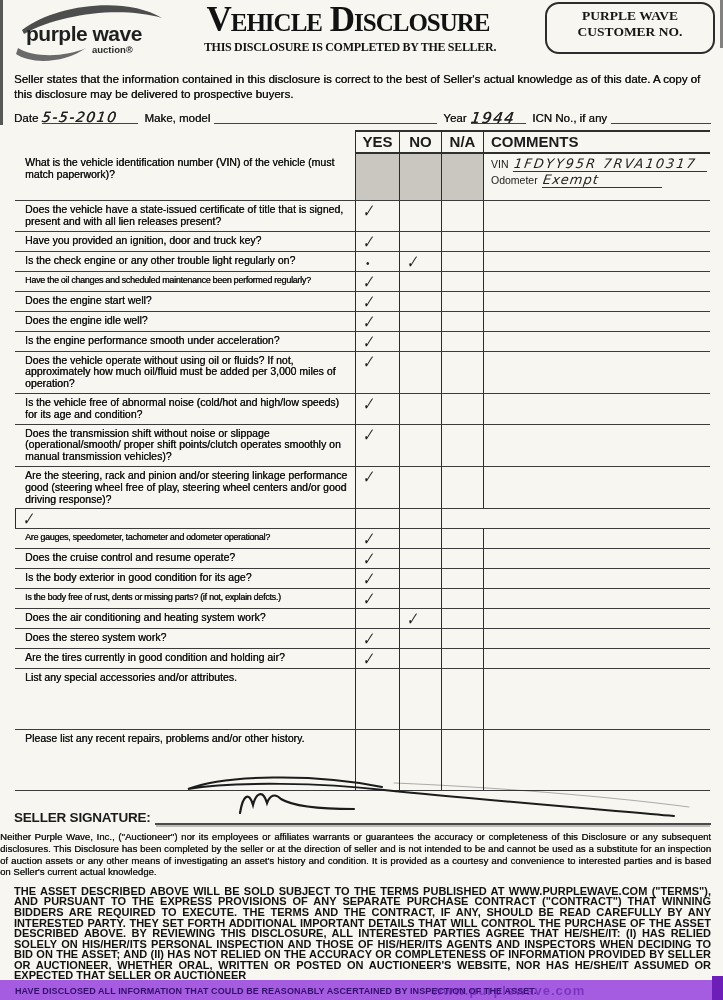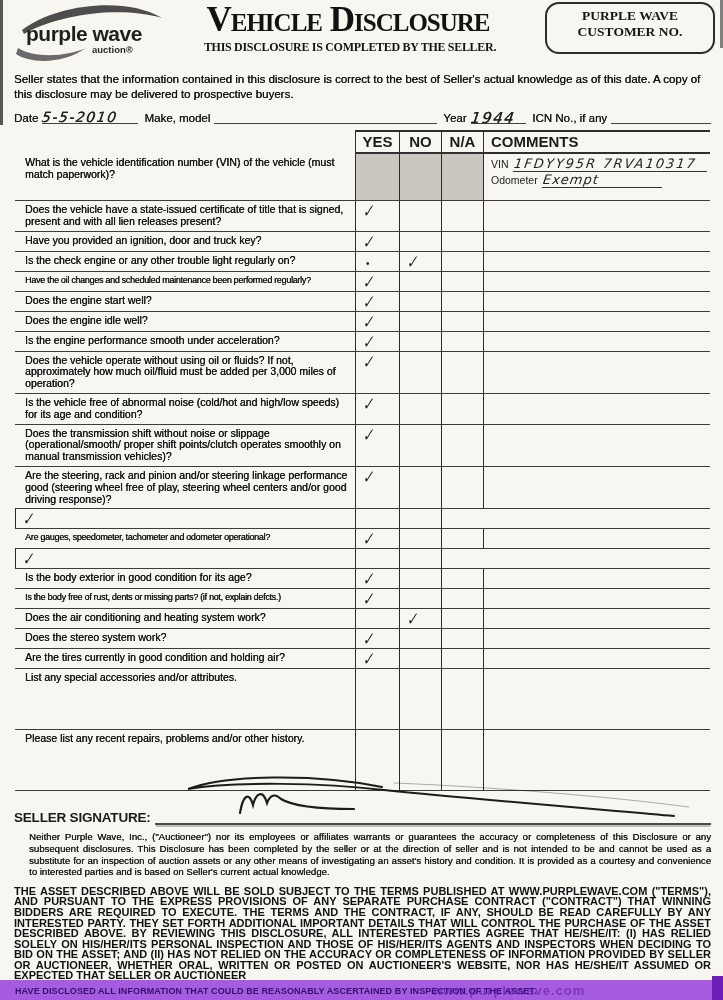--- a/index.html
+++ b/index.html
@@ -74,21 +74,21 @@
     font-size:13px;letter-spacing:2px;line-height:15px;}
   .odo-line .hand{letter-spacing:1px;flex:0 0 120px;}
 
   
   .sigzone{position:relative;margin:10px 12px 0 14px;display:flex;align-items:flex-end;height:24px;}
   .siglabel{font-weight:bold;font-size:13.5px;letter-spacing:-0.2px;white-space:nowrap;}
   .sigline{flex:1;border-bottom:2px solid #4a4a4a;height:16px;margin-left:4px;box-shadow:0 3px 0 -1px rgba(120,120,120,.45);}
   .sigscribble{position:absolute;left:130px;top:-38px;width:560px;height:64px;pointer-events:none;}
 
   
-  .disclaimer{margin:6px 12px 0 29px;font-size:9.6px;line-height:11.6px;text-align:justify;color:#1a1a1a;
+  .disclaimer{margin:6px 12px 0 0;font-size:9.6px;line-height:11.6px;text-align:justify;color:#1a1a1a;
     text-shadow:0.25px 0 0 currentColor;}
   .terms{margin:8px 12px 0 14px;font-size:11px;line-height:10.6px;text-align:justify;font-weight:bold;color:#111;}
   .band{position:relative;margin-top:-1px;height:21px;background:#a55ce0;display:flex;align-items:center;}
   .band-text{font-size:9px;font-weight:bold;color:#33106b;padding-left:15px;letter-spacing:0.1px;}
   .watermark{position:absolute;left:432px;top:3px;font-size:13px;font-weight:bold;color:#5a14a8;opacity:.55;letter-spacing:1px;}
   .band-endblock{position:absolute;right:0;top:-4px;bottom:-2px;width:11px;background:#6d1db8;}
 </style>
 </head>
 <body>
 
@@ -250,20 +250,21 @@
 
     <div class="trow">
       <div class="cell q compact">Are gauges, speedometer, tachometer and odometer operational?</div>
       <div class="cell mark vline c-yes"><span class="tick">✓</span></div>
       <div class="cell mark vline c-no"></div>
       <div class="cell mark vline c-na"></div>
       <div class="cell vline c-comment"></div>
     </div>
 
     <div class="trow">
+      <div class="cell q">Does the cruise control and resume operate?</div>
       <div class="cell mark vline c-yes"><span class="tick">✓</span></div>
       <div class="cell mark vline c-no"></div>
       <div class="cell mark vline c-na"></div>
       <div class="cell vline c-comment"></div>
     </div>
 
     <div class="trow">
       <div class="cell q">Is the body exterior in good condition for its age?</div>
       <div class="cell mark vline c-yes"><span class="tick">✓</span></div>
       <div class="cell mark vline c-no"></div>

